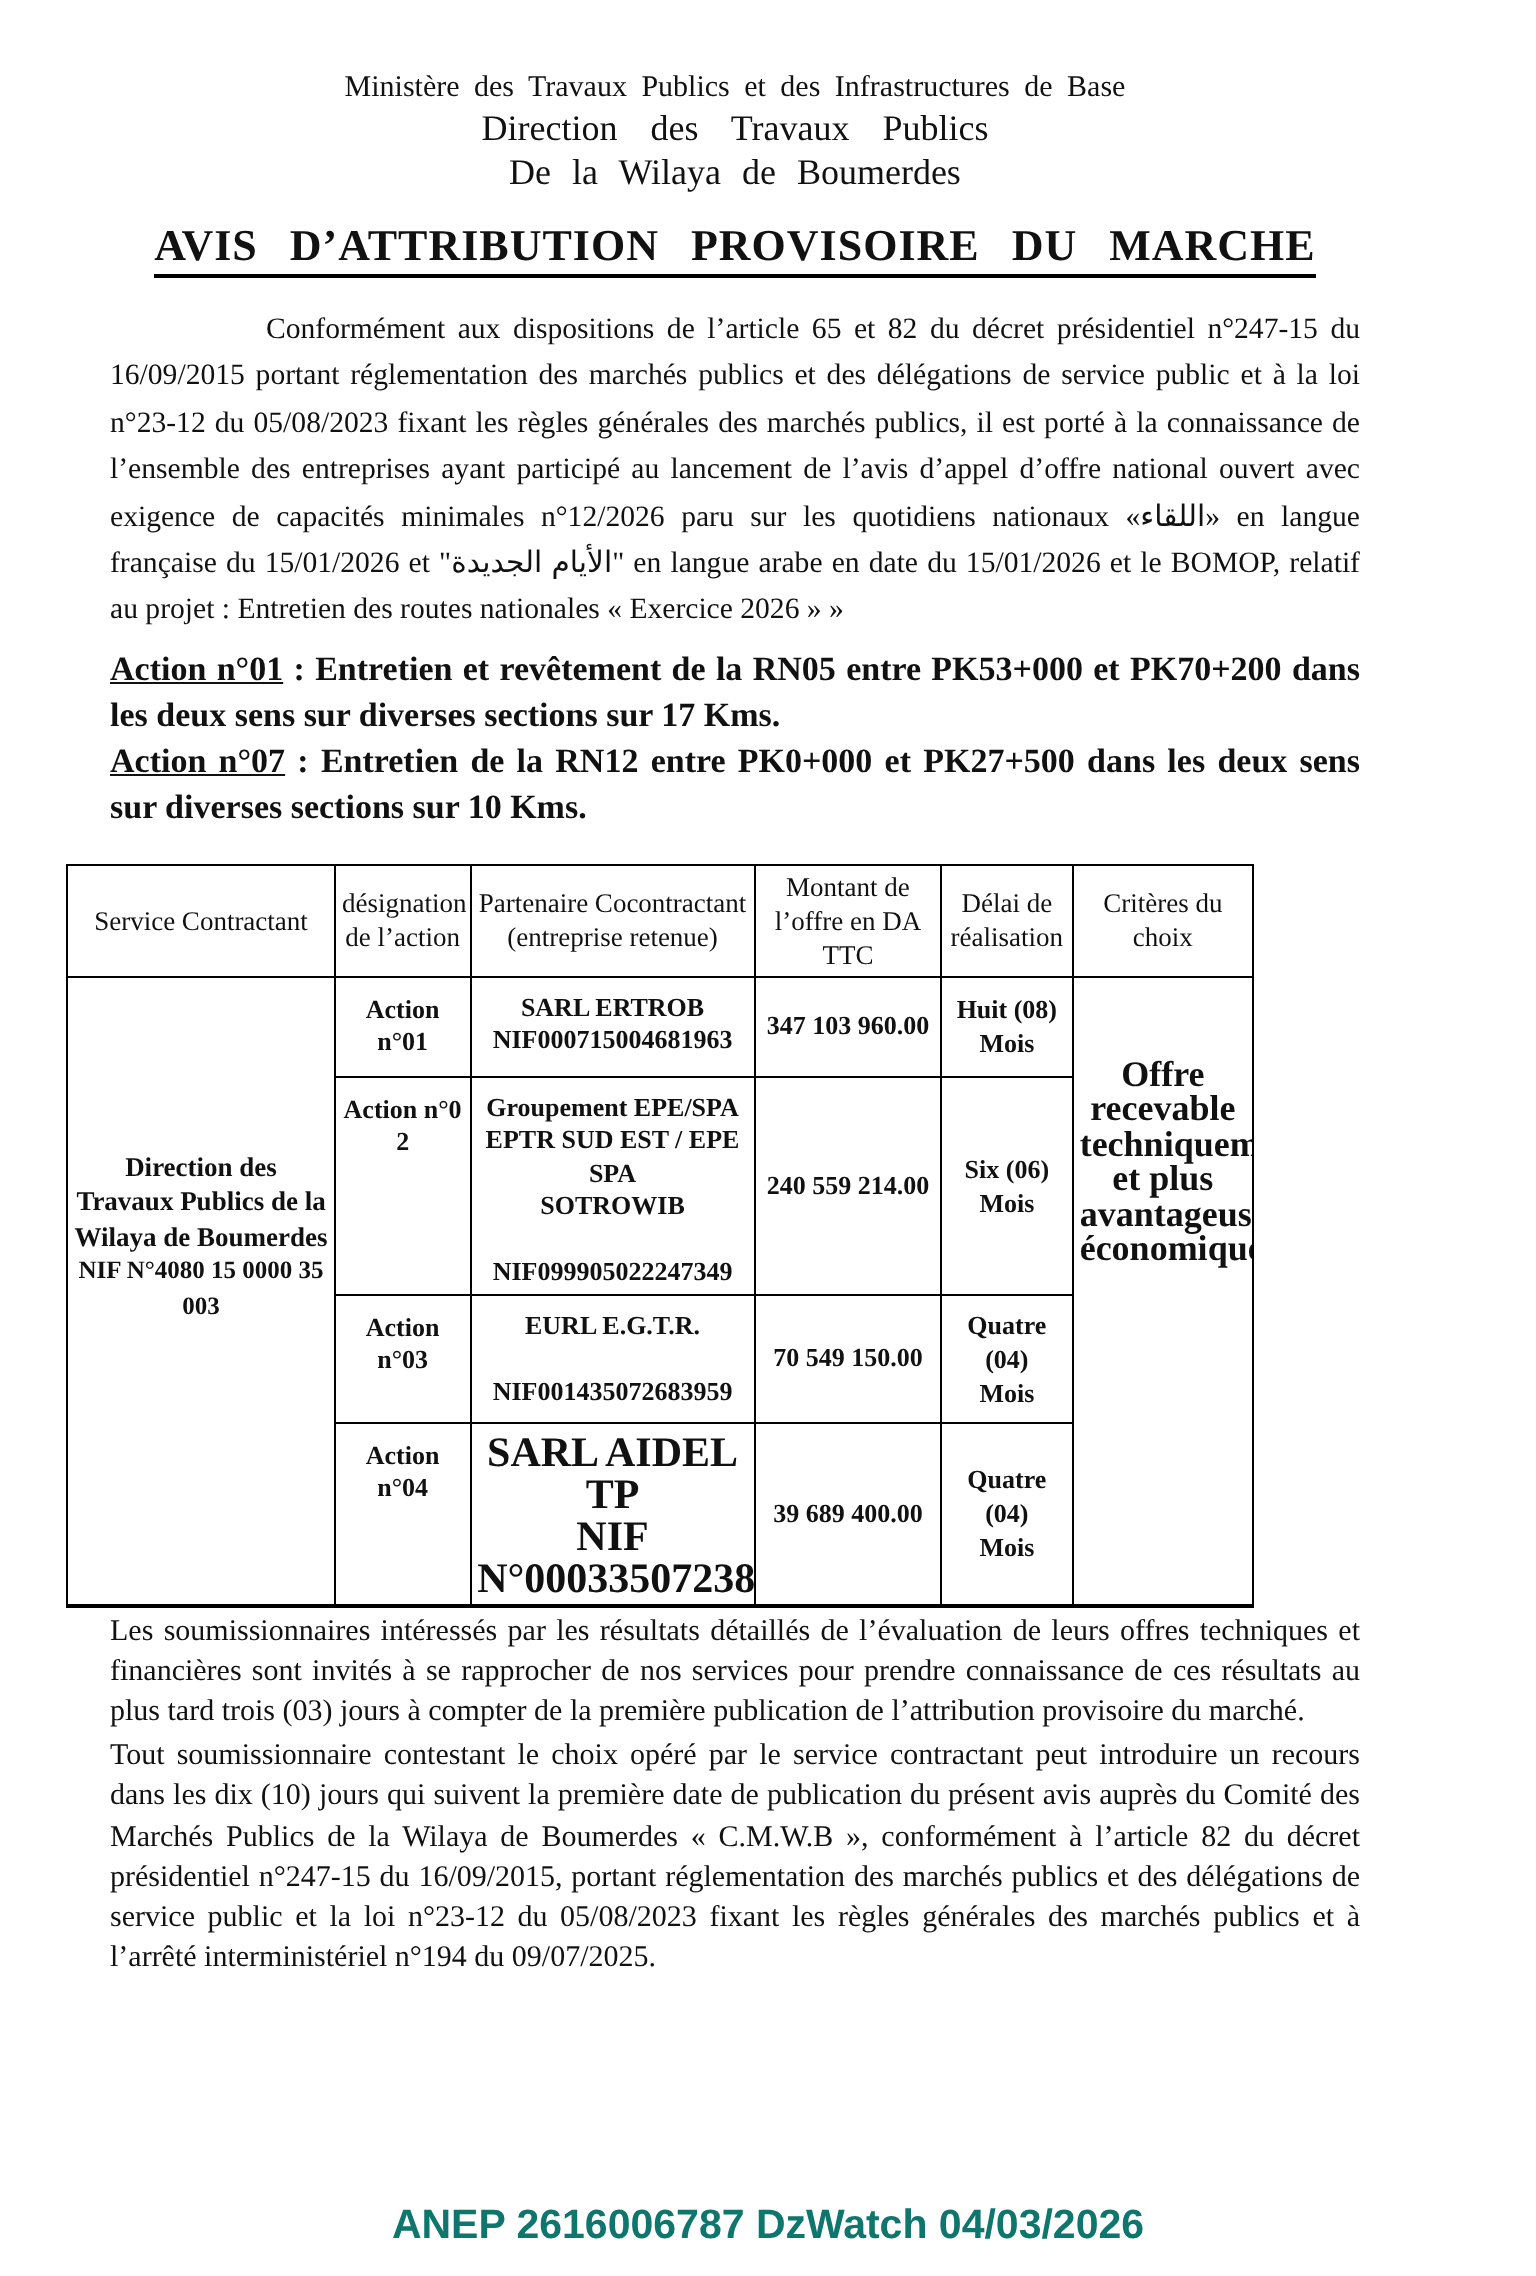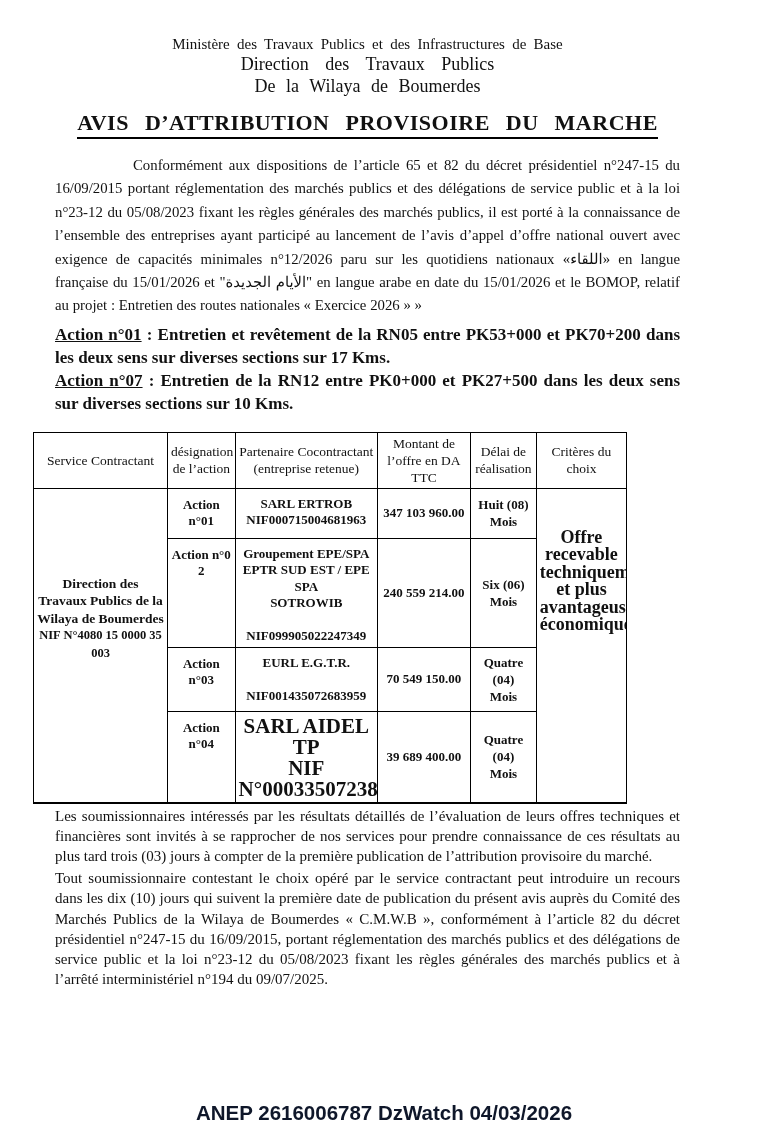--- a/index.html
+++ b/index.html
@@ -139,13 +139,13 @@
 Mois</td>
     </tr>
   </tbody>
     </table>
 
   <p class="post">Les soumissionnaires intéressés par les résultats détaillés de l’évaluation de leurs offres techniques et financières sont invités à se rapprocher de nos services pour prendre connaissance de ces résultats au plus tard trois (03) jours à compter de la première publication de l’attribution provisoire du marché.</p>
   <p class="post">Tout soumissionnaire contestant le choix opéré par le service contractant peut introduire un recours dans les dix (10) jours qui suivent la première date de publication du présent avis auprès du Comité des Marchés Publics de la Wilaya de Boumerdes « C.M.W.B », conformément à l’article 82 du décret présidentiel n°247-15 du 16/09/2015, portant réglementation des marchés publics et des délégations de service public et la loi n°23-12 du 05/08/2023 fixant les règles générales des marchés publics et à l’arrêté interministériel n°194 du 09/07/2025.</p>
 
 </div>
 
-<div class="footer" style="color: #0f172a;">ANEP 2616006787 DzWatch 04/03/2026</div>
+<div class="footer" style="color: #0f766e;">ANEP 2616006787 DzWatch 04/03/2026</div>
 
 </body></html>

